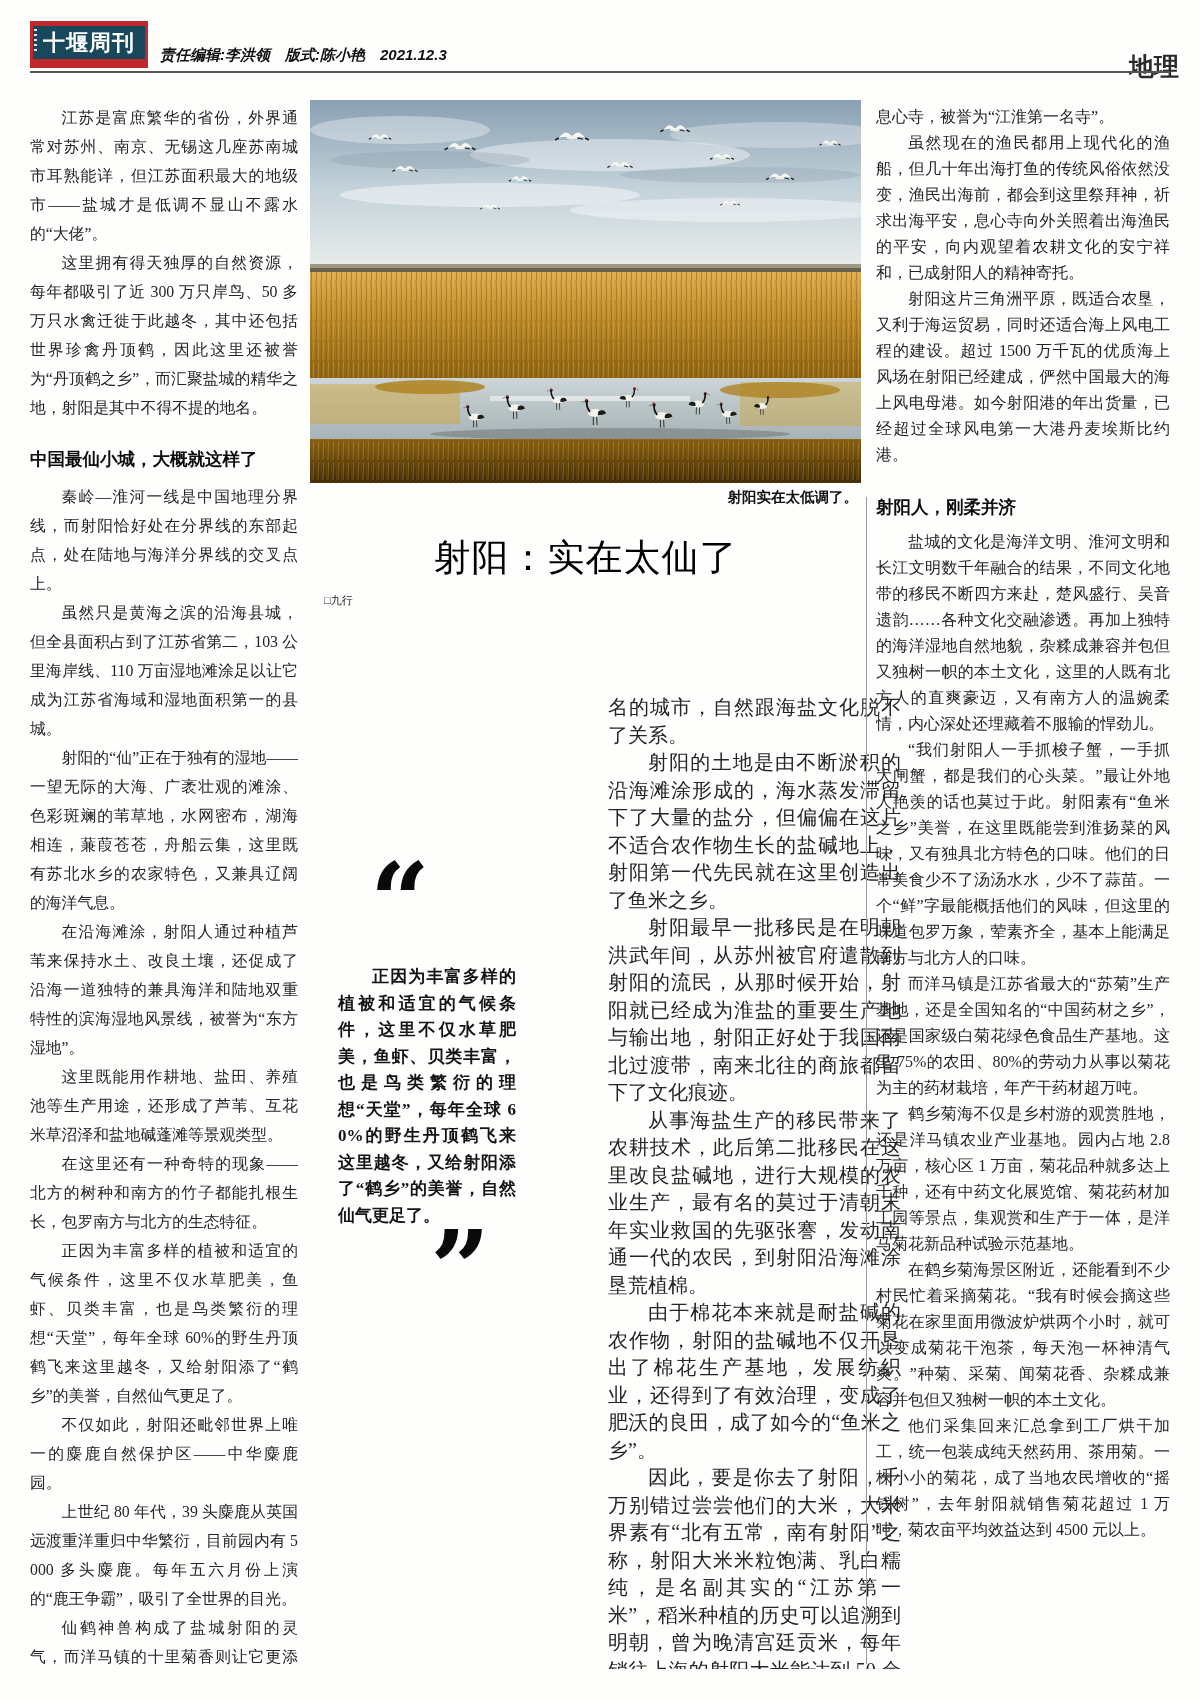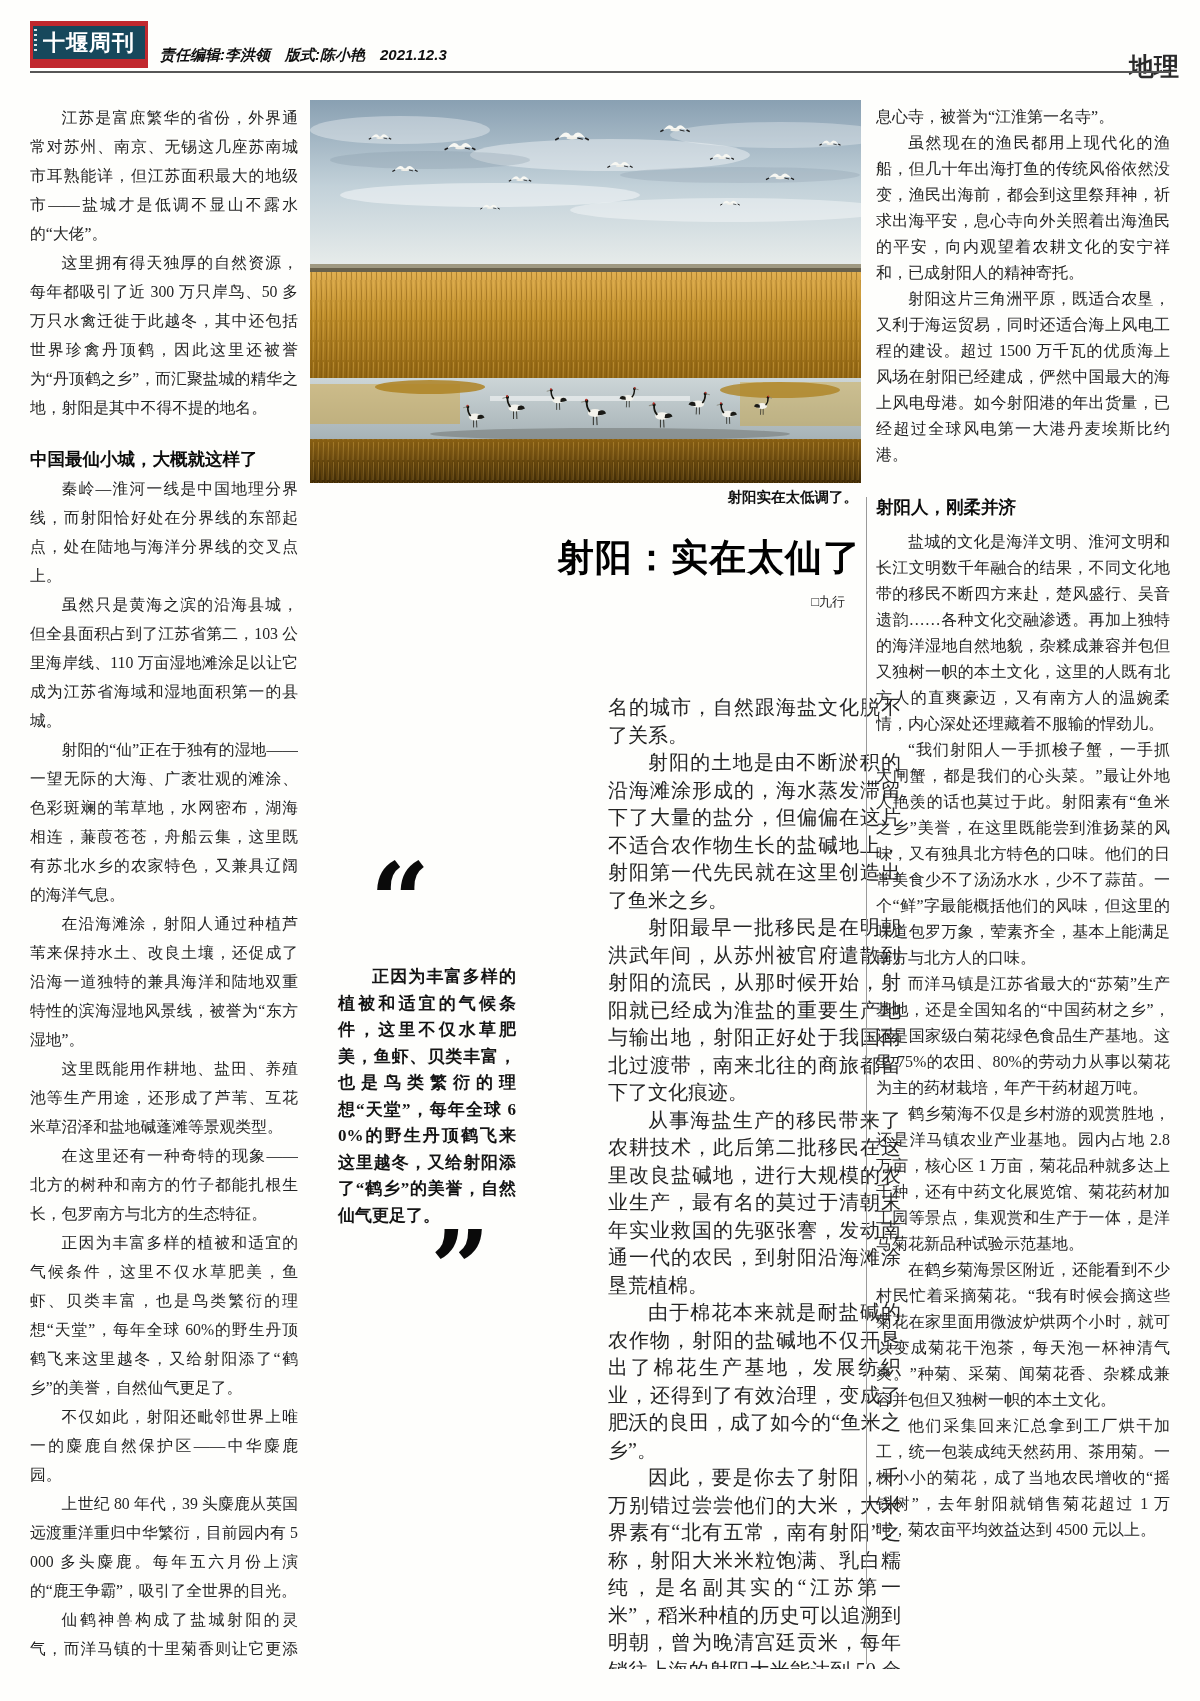--- a/index.html
+++ b/index.html
@@ -20,31 +20,31 @@
     font-family:"Liberation Sans","DejaVu Sans",sans-serif; font-style:italic; font-weight:700;
     font-size:15px; color:#101010; white-space:nowrap; }
   .section-label { position:absolute; right:30px; top:50px;
     font-family:"Liberation Sans","DejaVu Sans",sans-serif; font-weight:700; font-size:25px; color:#2a2a2a; }
   .header-rule { position:absolute; left:30px; top:71px; width:1140px; height:2px; background:#565656; }
 
   
   .photo { position:absolute; left:310px; top:100px; width:551px; height:383px; overflow:hidden; }
   .caption { position:absolute; left:310px; top:488px; width:548px; text-align:right;
     font-family:"Liberation Sans","DejaVu Sans",sans-serif; font-weight:700; font-size:14.5px; color:#101010; }
-  .title { position:absolute; left:310px; top:533px; width:551px; text-align:right;
-    font-size:37px; font-weight:700; letter-spacing:1px; color:#000; }
-  .byline { position:absolute; left:294px; top:593px; width:551px; text-align:right;
-    font-size:13px; color:#222; }
+  .title { position:absolute; left:310px; top:533px; width:551px; text-align:center;
+    font-size:37px; font-weight:400; letter-spacing:1px; color:#000; }
+  .byline { position:absolute; left:324px; top:593px; width:551px; text-align:left;
+    font-size:11px; color:#222; }
 
   
   .col { position:absolute; overflow:hidden; text-align:justify; }
   .col p { margin:0; text-indent:2em; word-break:break-all; }
   .col p.cont { text-indent:0; }
   .col h3 { font-family:"Liberation Sans","DejaVu Sans",sans-serif; font-size:17.5px; font-weight:700;
-    color:#0c0c0c; margin:23px 0 0; text-align:left; }
+    color:#0c0c0c; margin:23px 0 8px; text-align:left; }
   .col1 { left:30px;  top:103px; width:268px; height:1566px; font-size:15.8px; line-height:29px; }
   .col2 { left:568px; top:694px; width:293px; height:975px;  font-size:20px;   line-height:27.5px;margin-left:40px; }
   .col3 { left:876px; top:96px; width:294px; height:1566px; font-size:16px;   line-height:26px;margin-top:8px; }
   .col3 h3 { margin:26px 0 9px; }
 
   .col-divider { position:absolute; left:866px; top:497px; width:1px; height:1167px; background:#9a9a9a; }
 
   
   .pull-quote { position:absolute; left:338px; top:866px; width:178px; }
   .q-open  { font-family:"DejaVu Serif","Liberation Serif",serif; font-weight:700; font-size:104px;

